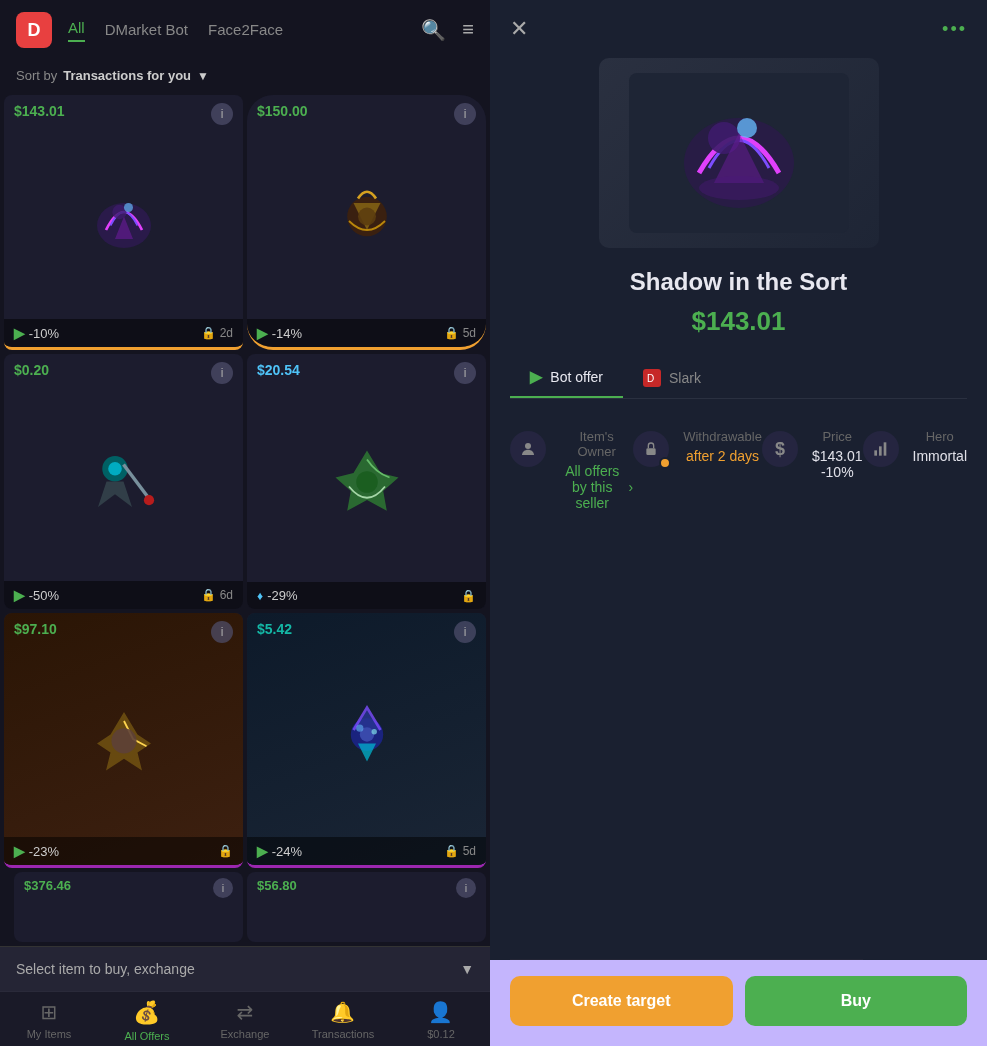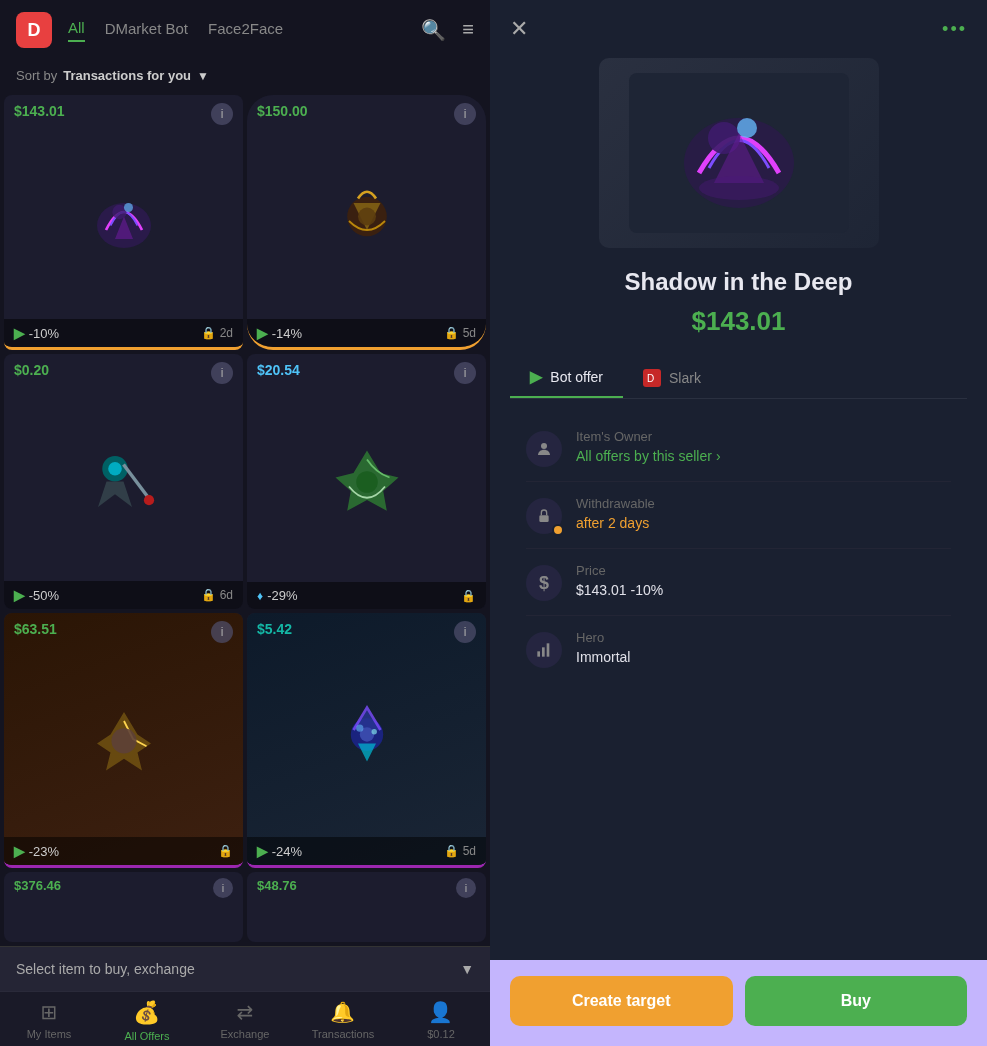--- a/index.html
+++ b/index.html
@@ -38,21 +38,21 @@
       display: flex;
       align-items: center;
       justify-content: center;
       color: white;
       font-weight: bold;
       font-size: 18px;
       flex-shrink: 0;
     }
     .nav-tabs {
       display: flex;
-      align-items: center;
+      align-items: flex-end;
       gap: 20px;
       flex: 1;
     }
     .nav-tab {
       font-size: 15px;
       color: #888;
       cursor: pointer;
       padding-bottom: 4px;
     }
     .nav-tab.active {
@@ -229,26 +229,27 @@
       align-items: center;
       gap: 8px;
     }
     .offer-tab.active {
       color: #e8e8f0;
       border-bottom: 2px solid #4caf50;
     }
 
     
     .details-list {
-      padding: 0 36px;
-      display: flex;
-      flex-direction: column;
+      padding: 0 20px;
+      display: flex;
+      flex-direction: row;
       gap: 0;
       flex: 1;
       overflow-y: auto;
+      text-align: center;
     }
     .detail-row {
       display: flex;
       align-items: flex-start;
       gap: 14px;
       padding: 14px 0;
       border-bottom: 1px solid #232535;
     }
     .detail-icon {
       width: 36px;
@@ -485,21 +486,21 @@
           </div>
           <div class="item-lock">
             <span class="lock-icon">🔒</span>
           </div>
         </div>
       </div>
     </div>
 
     <div class="grid-row">
       <div class="card" style="border-bottom:3px solid #9c27b0;">
-        <div style="position:absolute;top:8px;left:10px;font-size:14px;font-weight:600;color:#4caf50;z-index:2;">$63.51</div>
+        <div style="position:absolute;top:8px;left:10px;font-size:14px;font-weight:600;color:#4caf50;z-index:2;">$97.10</div>
         <div style="position:absolute;top:8px;right:10px;width:22px;height:22px;border-radius:50%;background:rgba(80,80,110,0.7);display:flex;align-items:center;justify-content:center;color:#aaa;font-size:12px;z-index:2;">i</div>
         <div class="card-img" style="background:linear-gradient(160deg,#2a1505,#3d2010);">
           <svg viewBox="0 0 100 100" width="90" height="90">
             <path d="M50 20 L65 45 L80 55 L65 65 L70 85 L50 72 L30 85 L35 65 L20 55 L35 45 Z" fill="#8b6914" opacity="0.6"></path>
             <path d="M50 30 L60 50 L75 58" stroke="#ffd54f" stroke-width="2" fill="none"></path>
             <circle cx="50" cy="52" r="14" fill="#5d4037" opacity="0.9"></circle>
           </svg>
         </div>
         <div class="item-footer">
           <div class="item-discount">
@@ -531,26 +532,26 @@
           </div>
           <div class="item-lock">
             <span class="lock-icon">🔒</span>
             <span>5d</span>
           </div>
         </div>
       </div>
     </div>
 
     <div class="grid-row-partial">
-      <div class="card" style="overflow:hidden;">
+      <div class="card" style="overflow:hidden;margin-left:10px;">
         <div style="position:absolute;top:6px;left:10px;font-size:13px;font-weight:600;color:#4caf50;z-index:2;">$376.46</div>
         <div style="position:absolute;top:6px;right:10px;width:20px;height:20px;border-radius:50%;background:rgba(80,80,110,0.7);display:flex;align-items:center;justify-content:center;color:#aaa;font-size:11px;z-index:2;">i</div>
       </div>
       <div class="card" style="overflow:hidden;">
-        <div style="position:absolute;top:6px;left:10px;font-size:13px;font-weight:600;color:#4caf50;z-index:2;">$48.76</div>
+        <div style="position:absolute;top:6px;left:10px;font-size:13px;font-weight:600;color:#4caf50;z-index:2;">$56.80</div>
         <div style="position:absolute;top:6px;right:10px;width:20px;height:20px;border-radius:50%;background:rgba(80,80,110,0.7);display:flex;align-items:center;justify-content:center;color:#aaa;font-size:11px;z-index:2;">i</div>
       </div>
     </div>
   </div>
 
   <div class="select-bar">
     <span>Select item to buy, exchange</span>
     <span>▼</span>
   </div>
 
@@ -590,21 +591,21 @@
       <ellipse cx="110" cy="90" rx="55" ry="45" fill="#2a1a4a" opacity="0.8"></ellipse>
       <path d="M70 100 Q110 30 150 100" stroke="#e040fb" stroke-width="5" fill="none"></path>
       <path d="M80 95 Q110 40 140 95" stroke="#7c4dff" stroke-width="3" fill="none"></path>
       <circle cx="95" cy="65" r="16" fill="#3d1c6a" opacity="0.9"></circle>
       <circle cx="118" cy="55" r="10" fill="#64b5f6" opacity="0.8"></circle>
       <path d="M85 110 L110 60 L135 110" fill="#6a1b9a" opacity="0.5"></path>
       <ellipse cx="110" cy="115" rx="40" ry="12" fill="#4a1a7a" opacity="0.4"></ellipse>
     </svg>
   </div>
 
-  <div class="item-name">Shadow in the Deep</div>
+  <div class="item-name">Shadow in the Sort</div>
   <div class="item-hero-price">$143.01</div>
 
   <div class="offer-tabs">
     <div class="offer-tab active">
       <span style="color:#4caf50;font-weight:bold;font-size:16px;">▶</span>
       <span>Bot offer</span>
     </div>
     <div class="offer-tab">
       <span style="background:#c62828;width:18px;height:18px;border-radius:3px;display:inline-flex;align-items:center;justify-content:center;">
         <svg width="14" height="14" viewBox="0 0 14 14">

